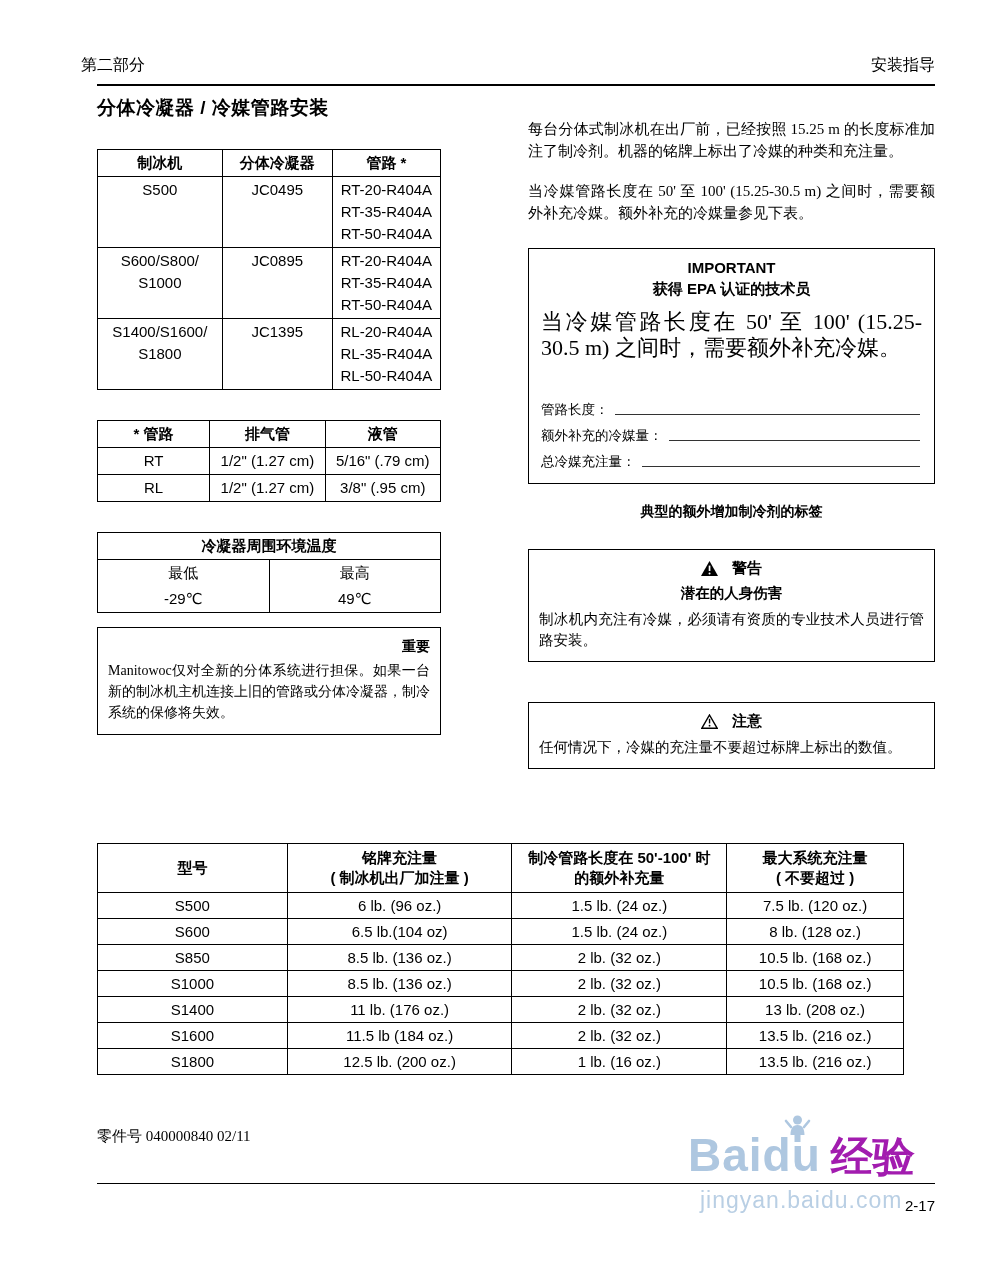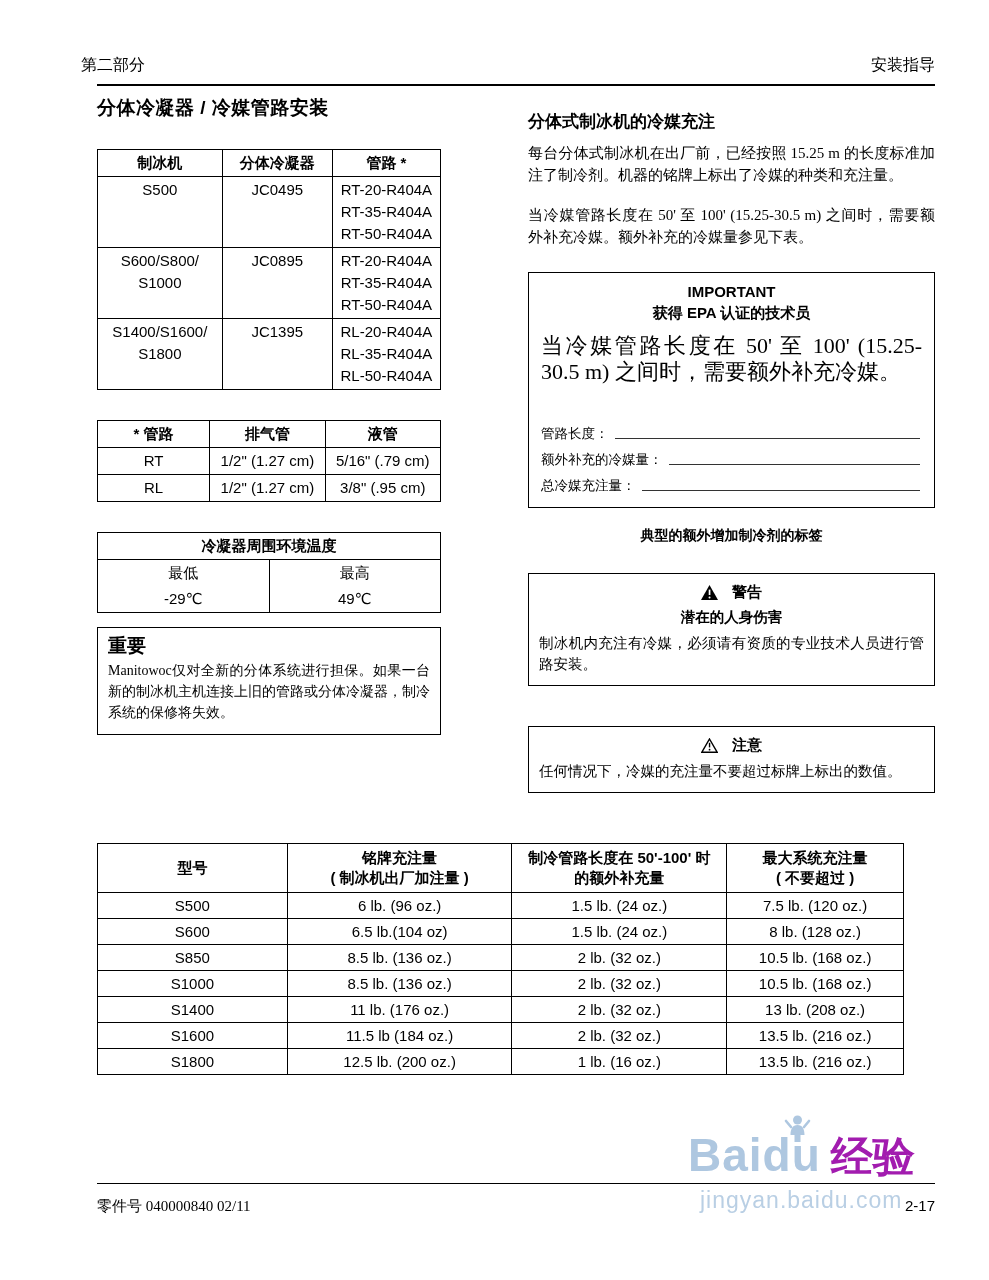--- a/index.html
+++ b/index.html
@@ -25,21 +25,21 @@
   table.tbl td { padding:2px 4px; line-height:22px; }
 
   table.condenser { margin-top:28px; }
   table.condenser td { vertical-align:top; }
   table.pipes   { margin-top:30px; }
   table.ambient { margin-top:30px; }
   table.ambient td.nb { border-bottom:none; }
   table.ambient td.nt { border-top:none; }
 
   .note-box { border:1px solid #000; margin-top:14px; padding:7px 10px 11px; }
-  .box-head { text-align:left; font-weight:bold; font-size:19px; line-height:22px; }
+  .box-head { text-align:right; font-weight:bold; font-size:14px; line-height:22px; }
   .note-text { font-family:"Liberation Serif","DejaVu Serif",serif; font-size:14px;
                line-height:21px; text-align:justify; margin-top:3px; }
 
   .para { font-family:"Liberation Serif","DejaVu Serif",serif; font-size:15px; line-height:22px;
           text-align:justify; }
   .para.p1 { margin-top:8px; }
   .para.p2 { margin-top:18px; }
 
   .epa-box { border:1px solid #000; margin-top:24px; padding:9px 12px 12px; }
   .epa-title { text-align:center; font-weight:bold; font-size:15px; line-height:20px; }
@@ -175,21 +175,20 @@
       </table>
 
     <div class="note-box">
       <div class="box-head">重要</div>
       <div class="note-text">Manitowoc仅对全新的分体系统进行担保。如果一台新的制冰机主机连接上旧的管路或分体冷凝器，制冷系统的保修将失效。</div>
     </div>
   </div>
 
   <div class="col-right">
 
-    <div class="sub-title">分体式制冰机的冷媒充注</div>
 
     <p class="para p1">每台分体式制冰机在出厂前，已经按照 15.25 m 的长度标准加注了制冷剂。机器的铭牌上标出了冷媒的种类和充注量。</p>
     <p class="para p2">当冷媒管路长度在 50' 至 100' (15.25-30.5 m) 之间时，需要额外补充冷媒。额外补充的冷媒量参见下表。</p>
 
     <div class="epa-box">
       <div class="epa-title">IMPORTANT</div>
       <div class="epa-sub">获得 EPA 认证的技术员</div>
       <div class="epa-body">当冷媒管路长度在 50' 至 100' (15.25-30.5 m) 之间时，需要额外补充冷媒。</div>
       <div class="fill-row">
         <span>管路长度：</span>
@@ -304,16 +303,16 @@
         <path d="M13.5 13 C8.5 13 6.5 17 6.5 23 L10.5 23 L10.5 30 L16.5 30 L16.5 23 L20.5 23 C20.5 17 18.5 13 13.5 13 Z" fill="#aec7e0"></path>
         <path d="M7 15 L2 9 M20 15 L25 9" stroke="#aec7e0" stroke-width="2.6" fill="none" stroke-linecap="round"></path>
       </svg>
       <span class="wm-brand">Baidu</span>
       <span class="wm-cn">经验</span>
     </div>
     <div class="wm-url">jingyan.baidu.com</div>
   </div>
 
   <div class="hrule" style="left:97px; top:1183px; width:838px; height:1px;"></div>
-  <div class="abs footer-text serif" style="left:97px; top:1196px;">零件号 040000840 02/11</div>
+  <div class="abs footer-text serif" style="left:97px; top:1126px;">零件号 040000840 02/11</div>
   <div class="abs footer-text" style="right:54px; top:1196px;">2-17</div>
 
 </div>
 
 </body></html>

